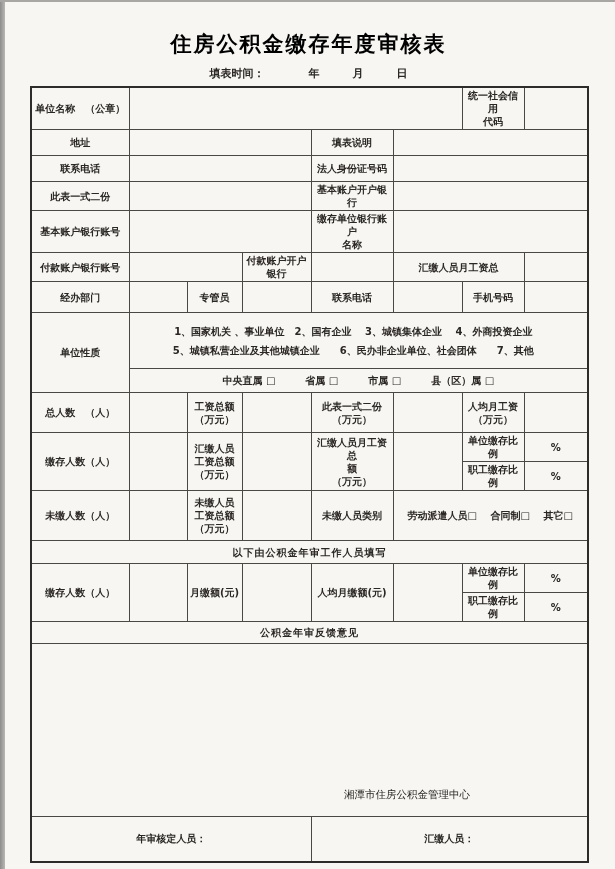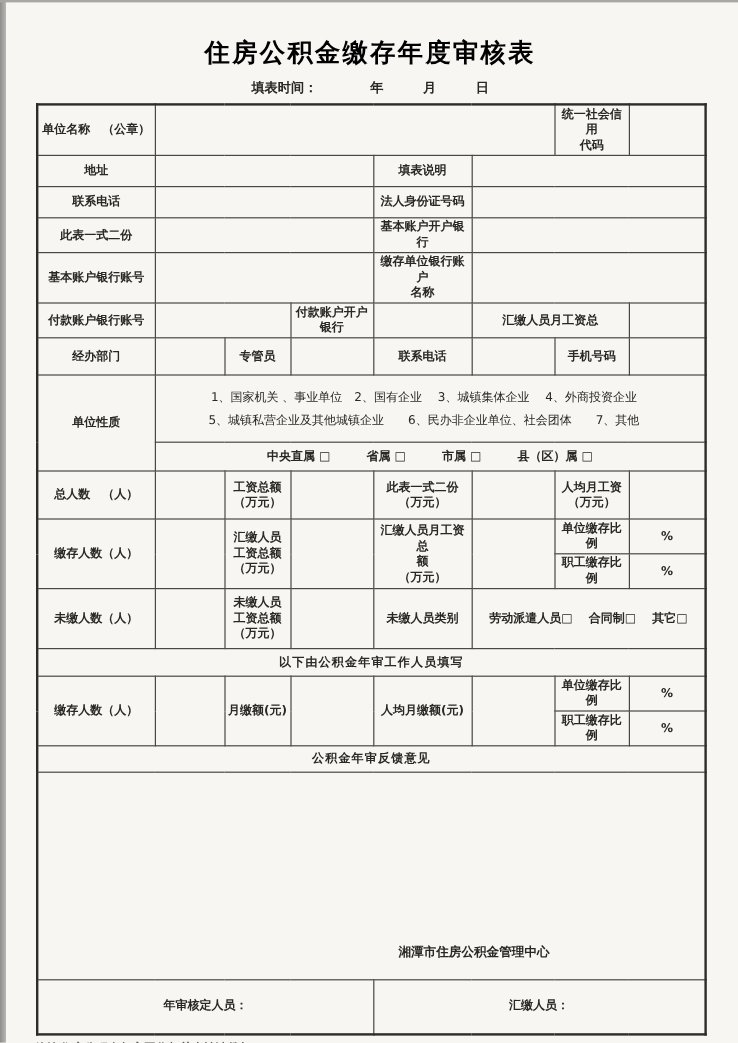--- a/index.html
+++ b/index.html
@@ -34,27 +34,27 @@
   }
   table.form td {
     border:1px solid #4a4845;
     font-size:10px; font-weight:bold; text-align:center; vertical-align:middle;
     padding:1px 1px; line-height:1.3; color:#2a2725;
     overflow:hidden;
   }
   td.pre { white-space:pre-line;margin-left:20px; }
   td.left { text-align:left; padding-left:4px; }
   td.options-cell { text-align:left; padding:3px 4px; }
-  .opt-line { margin:6px 12px 6px 2px; font-size:10px; font-weight:normal; }
+  .opt-line { margin:6px 12px 6px 2px; font-size:10px; font-weight:bold; }
   td.affil { text-align:left; padding-left:18px;margin-top:48px; }
   td.section-header { font-size:10.5px; letter-spacing:1px; }
   td.feedback-body { position:relative; }
   .center-name {
-    position:absolute; bottom:14px; left:300px;
-    font-size:10.5px; font-weight:bold; white-space:nowrap;
+    position:absolute; bottom:14px; left:312px;
+    font-size:10.5px; font-weight:normal; white-space:nowrap;
   }
   .footer-notes { margin-top:4px; font-size:10px; font-weight:bold; line-height:1.55; }
 </style>
 </head>
 <body>
 
 <div class="scan-edge-left"></div>
 <div class="scan-edge-top"></div>
 
 <div class="sheet">

